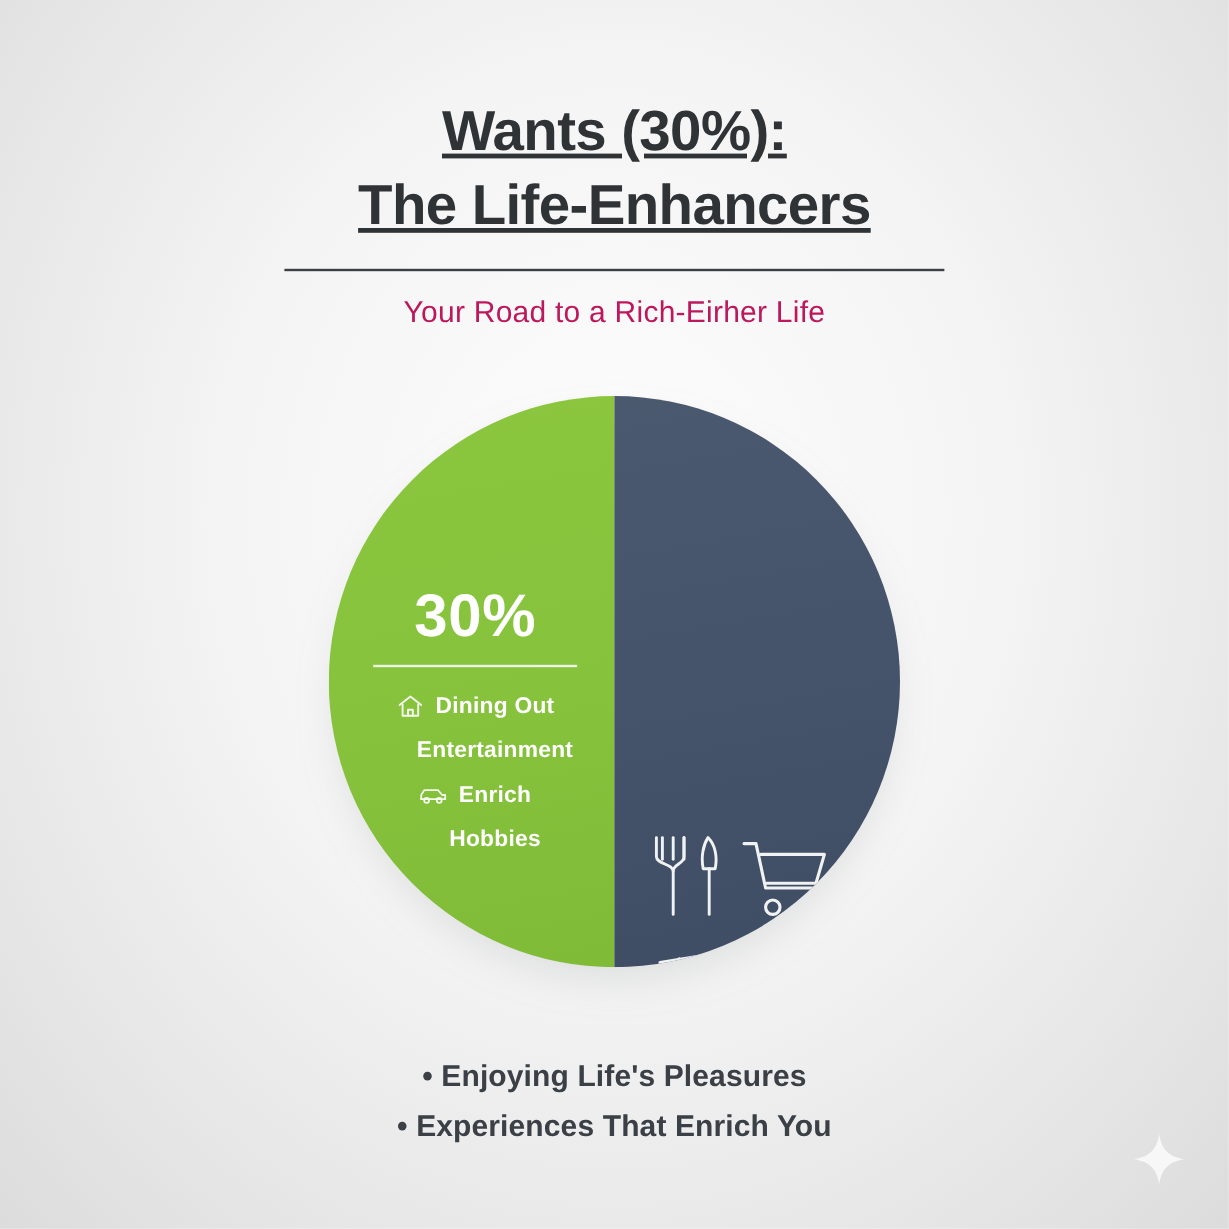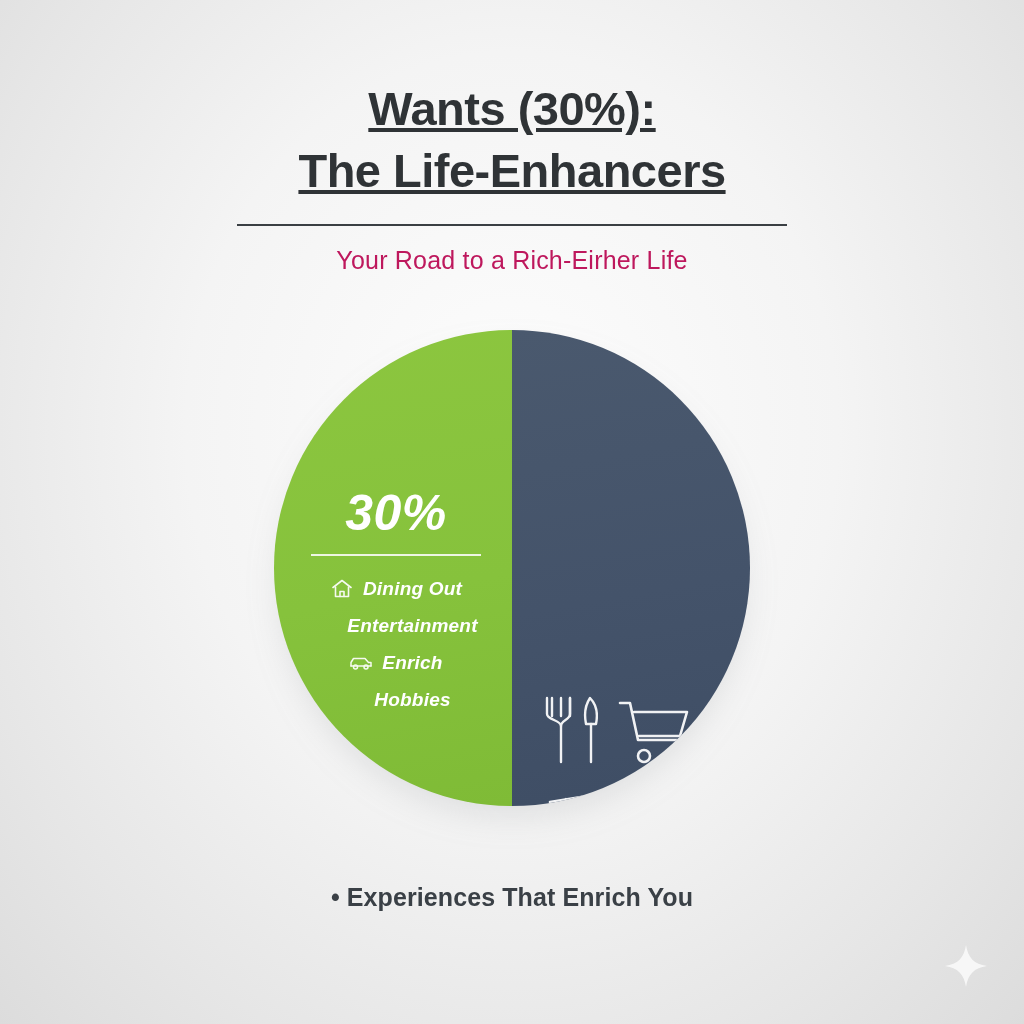--- a/index.html
+++ b/index.html
@@ -44,21 +44,20 @@
     letter-spacing: 0.2px;
   }
 
   
   .circle-wrap {
     position: absolute;
     left: 274px;
     top: 330px;
     width: 476px;
     height: 476px;
-    font-style: italic;
   }
   .circle-shadow {
     position: absolute;
     left: 10px;
     top: 26px;
     width: 456px;
     height: 456px;
     border-radius: 50%;
     background: rgba(110, 115, 120, 0.20);
     filter: blur(18px);
@@ -259,20 +258,21 @@
         <rect x="6" y="29" width="66" height="31" rx="2"></rect>
         <path d="M6 40 H72"></path>
         <path d="M6 50 H72"></path>
       </svg>
     </div>
 
   </div>
 </div>
 
 <div class="bullets">
+  <div class="bullet">• Enjoying Life's Pleasures</div>
   <div class="bullet">• Experiences That Enrich You</div>
 </div>
 
 <div class="sparkle">
   <svg width="48" height="48" viewBox="0 0 48 48">
     <path d="M24 3 C26 16 32 22 45 24 C32 26 26 32 24 45 C22 32 16 26 3 24 C16 22 22 16 24 3 Z" fill="#ffffff"></path>
   </svg>
 </div>
 
 </body></html>

